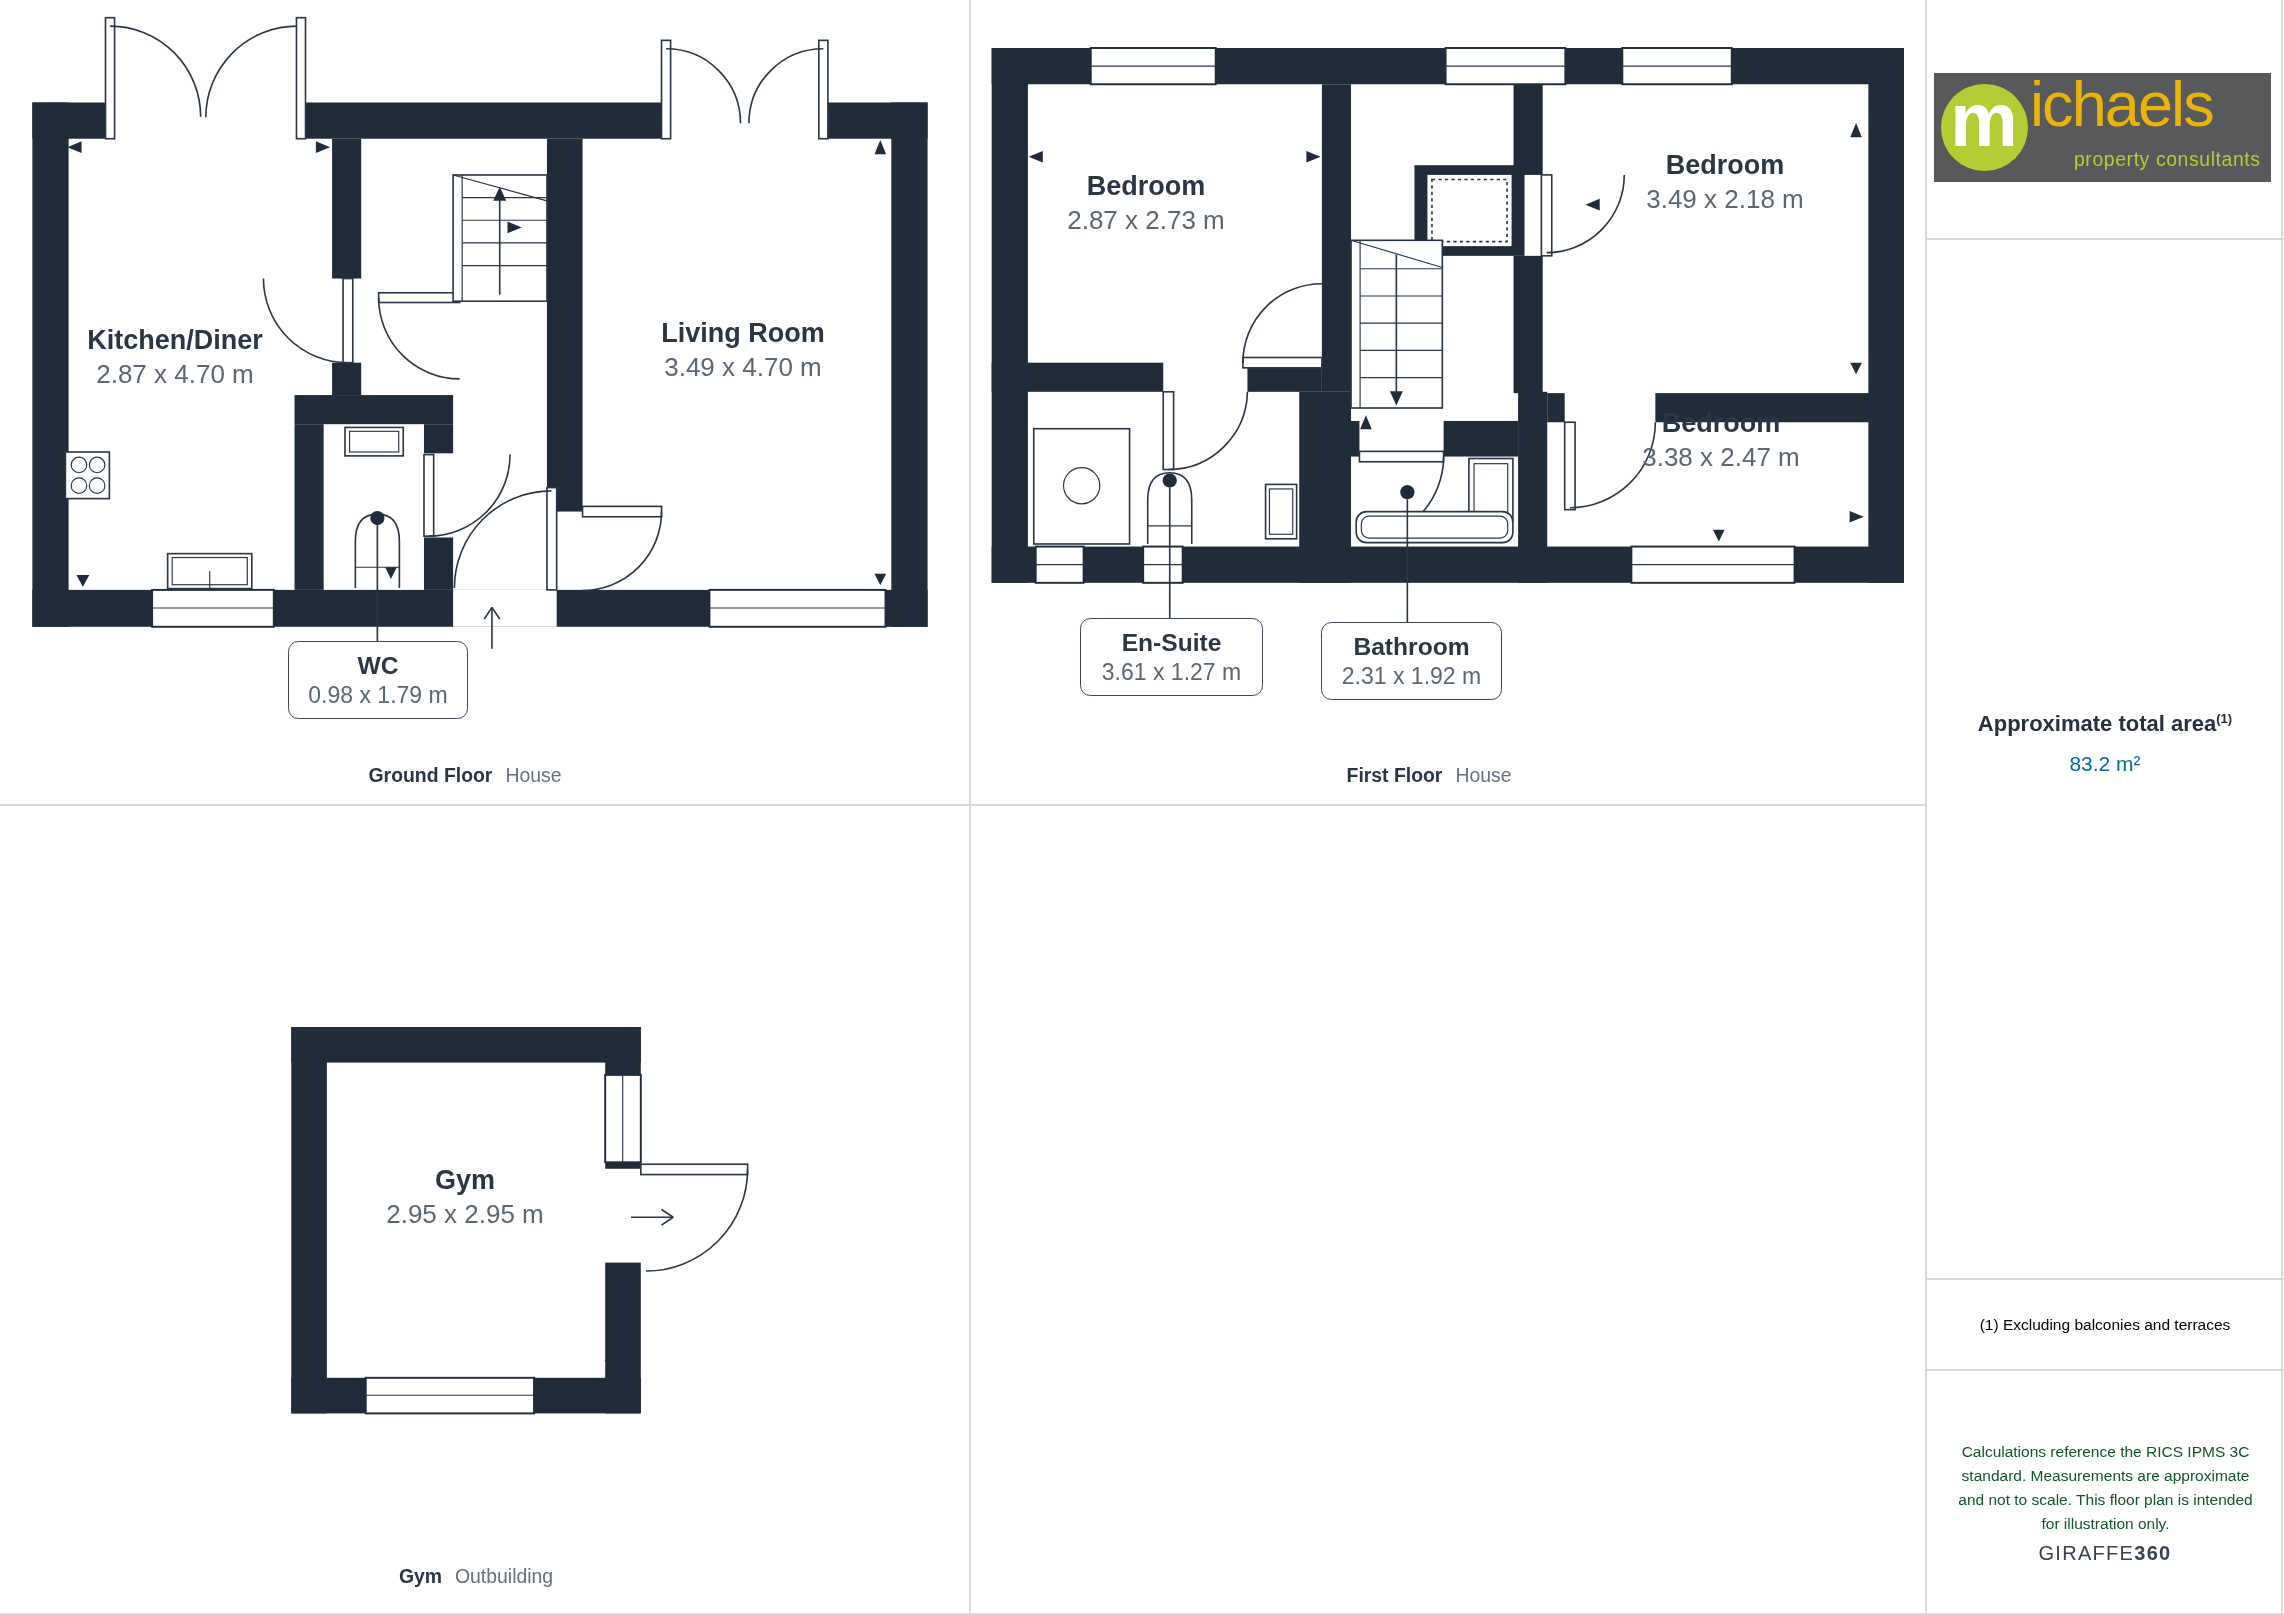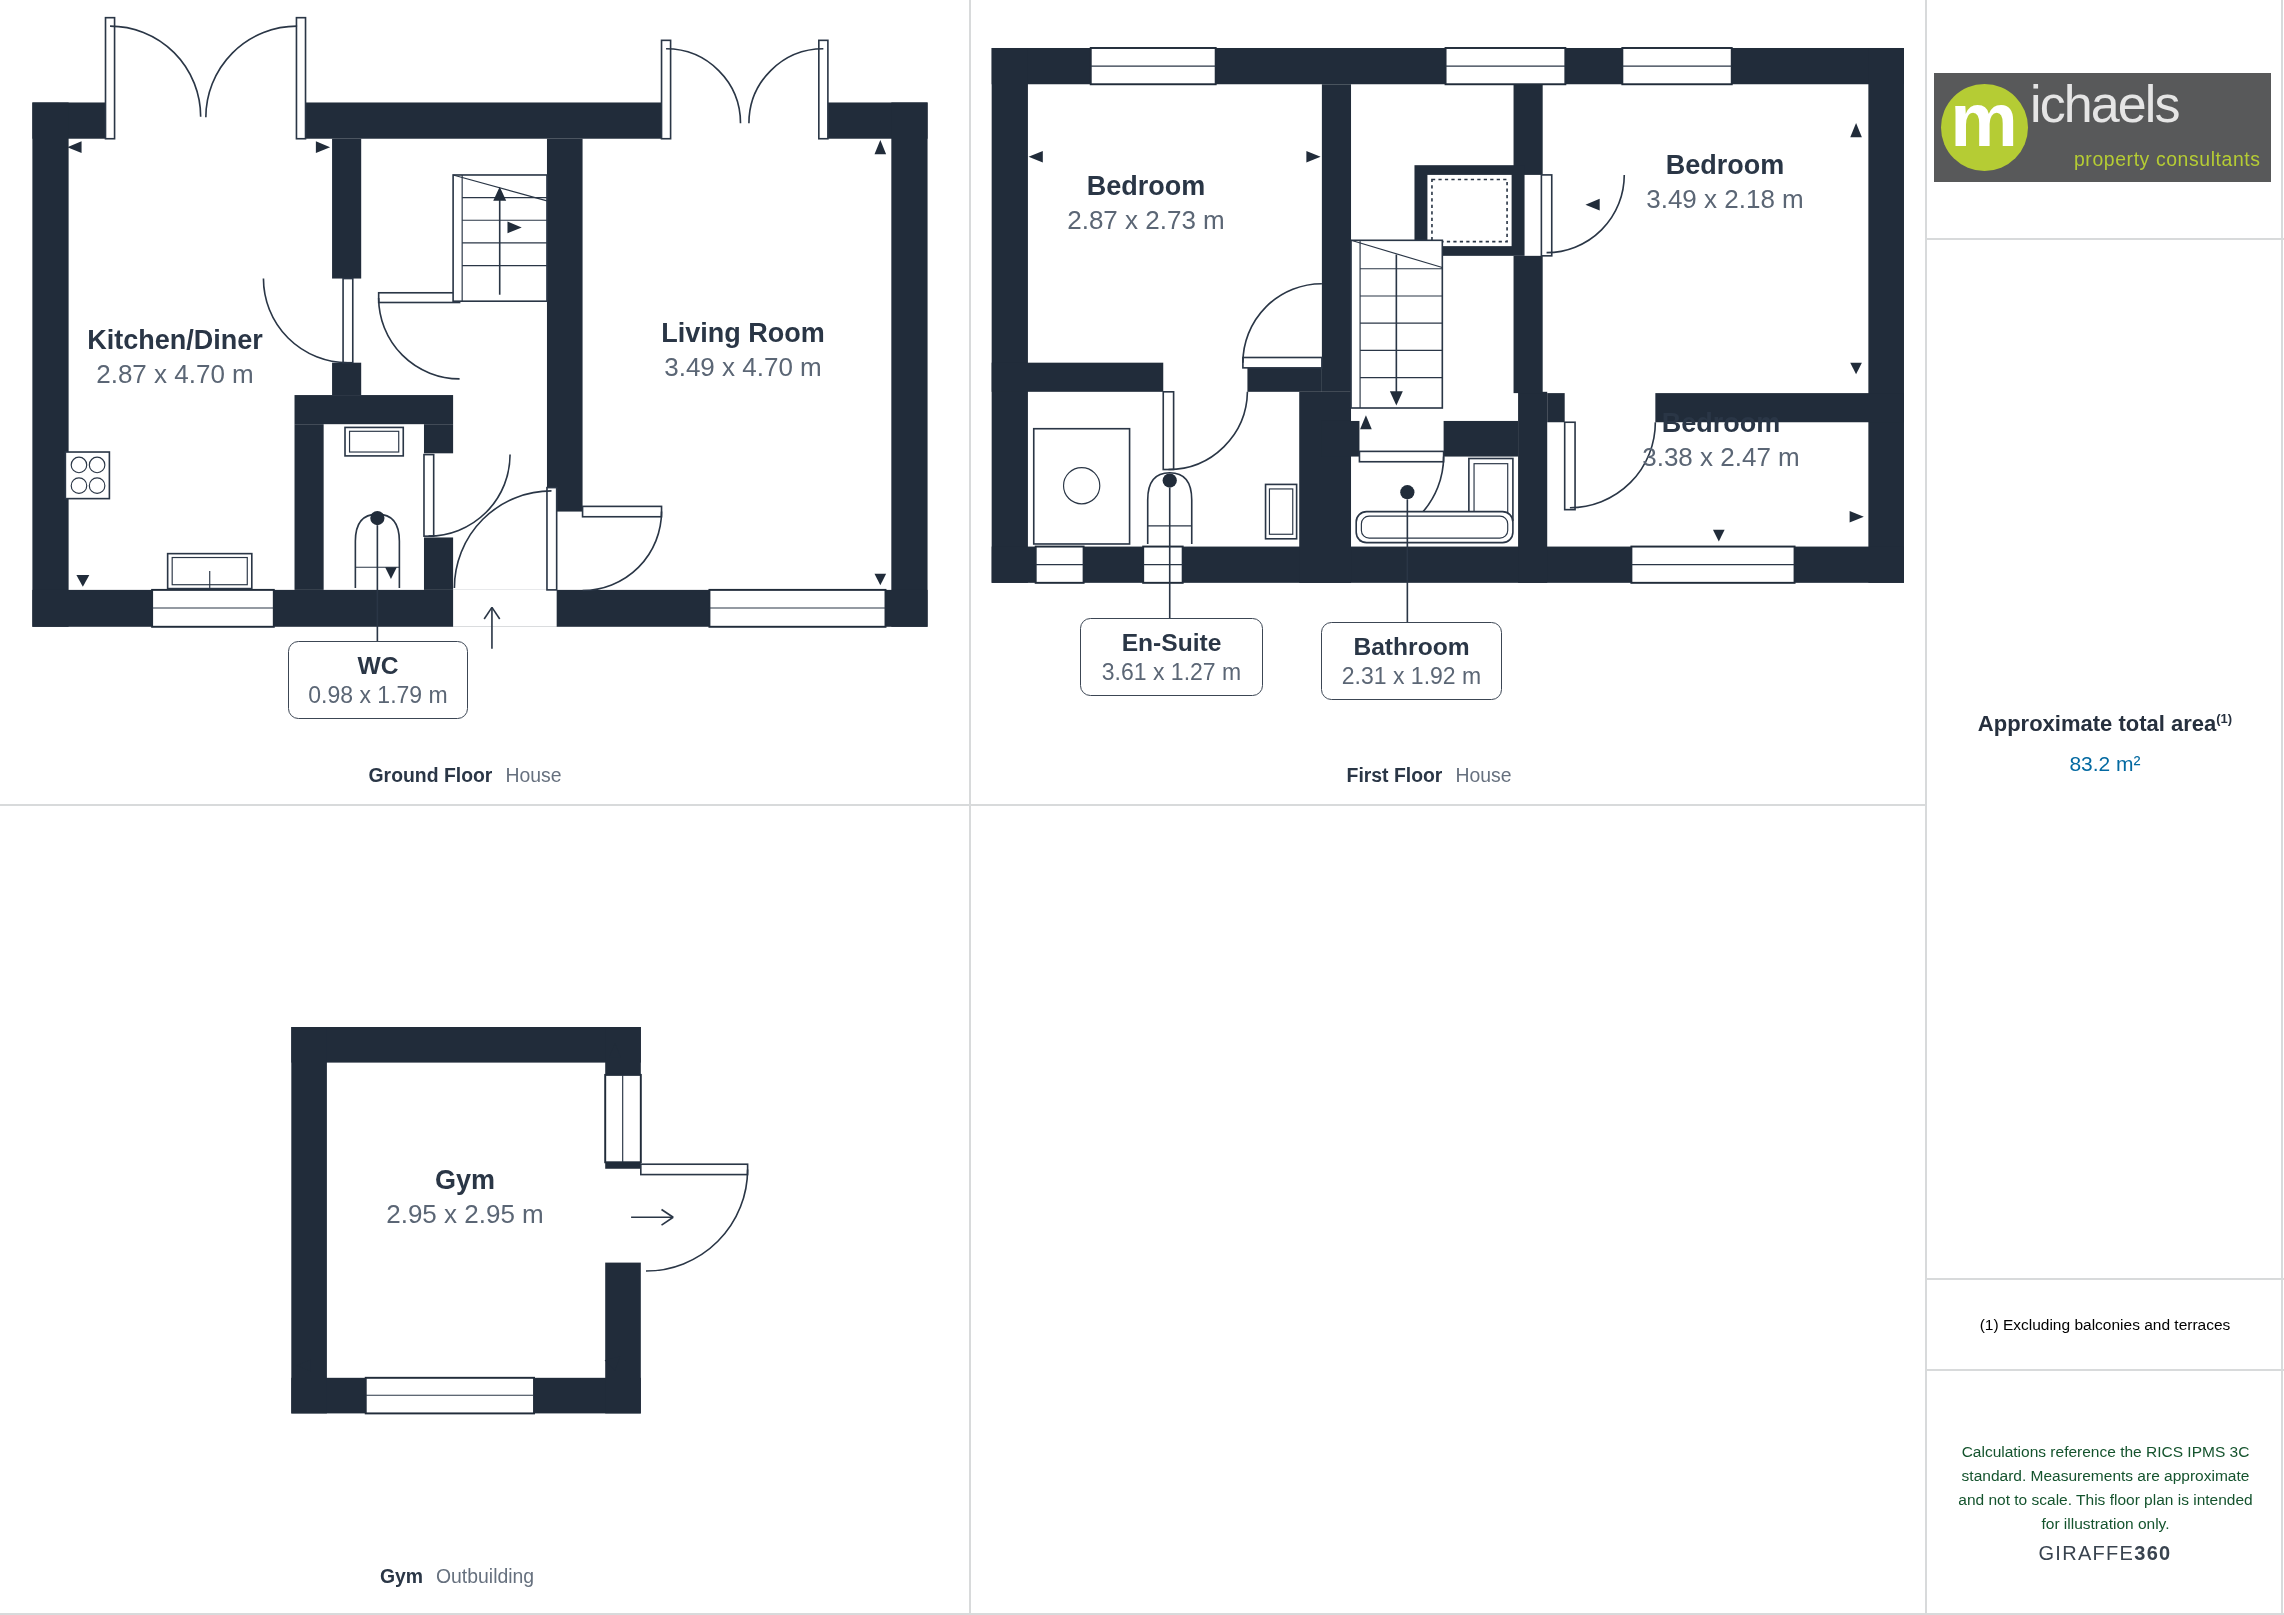--- a/index.html
+++ b/index.html
@@ -23,21 +23,21 @@
   .callout .nm{font-size:24.6px;font-weight:bold;color:#2a3646;line-height:1.2;}
   .callout .dm{font-size:23px;color:#5b6675;line-height:1.2;}
   .floor-caption{position:absolute;width:388px;text-align:center;font-size:19.4px;white-space:nowrap;}
   .floor-caption .cap{font-weight:bold;color:#2a3646;}
   .floor-caption .sub{color:#66707e;margin-left:13px;}
   .logo{position:absolute;left:1934px;top:73px;width:337px;height:109px;background:#58595a;}
   .logo .circle{position:absolute;left:6.5px;top:11px;width:87px;height:87px;border-radius:50%;
                 background:#b5cc34;display:flex;align-items:center;justify-content:center;}
   .logo .circle span{font-size:76px;font-weight:bold;color:#ffffff;margin-top:-17px;}
   .logo .rest{position:absolute;left:96px;top:-17px;height:97px;line-height:97px;
-              font-size:52px;color:#e5e5e5;letter-spacing:-1.9px;}
+              font-size:63px;color:#eab308;letter-spacing:-1.9px;}
   .logo .tagline{position:absolute;right:10.4px;top:75px;font-size:19.4px;color:#b5cc34;letter-spacing:0.6px;}
   .area-block{position:absolute;left:1926px;top:711px;width:358px;text-align:center;}
   .area-block .t{font-size:22px;font-weight:bold;color:#26303e;}
   .area-block .t sup{font-size:13px;}
   .area-block .v{font-size:21px;color:#0369a1;margin-top:14.2px;}
   .footnote{position:absolute;left:1926px;top:1316px;width:358px;text-align:center;
             font-size:15.5px;color:#000000;}
   .disclaimer{position:absolute;left:1949px;top:1440px;width:313px;text-align:center;
               font-size:15.5px;color:#14532d;line-height:1.55;}
   .brandline{position:absolute;left:1926px;top:1542px;width:358px;text-align:center;
@@ -309,21 +309,21 @@
     <div class="nm">Bathroom</div>
     <div class="dm">2.31 x 1.92 m</div>
   </div>
 
   <div class="floor-caption" style="left:271px;top:764px">
     <span class="cap">Ground Floor</span><span class="sub">House</span>
   </div>
   <div class="floor-caption" style="left:1235px;top:764px">
     <span class="cap">First Floor</span><span class="sub">House</span>
   </div>
-  <div class="floor-caption" style="left:263px;top:1565px">
+  <div class="floor-caption" style="left:282px;top:1565px">
     <span class="cap">Gym</span><span class="sub">Outbuilding</span>
   </div>
 
   <div class="divider" style="left:969px;top:0;width:1.9px;height:1616px"></div>
   <div class="divider" style="left:1925px;top:0;width:1.9px;height:1616px"></div>
   <div class="divider" style="left:0;top:804px;width:1926px;height:1.9px"></div>
   <div class="divider" style="left:2281px;top:0;width:1.9px;height:1616px"></div>
   <div class="divider" style="left:0;top:1613px;width:2284px;height:1.9px"></div>
   <div class="divider" style="left:1926px;top:238px;width:358px;height:1.9px"></div>
   <div class="divider" style="left:1926px;top:1278px;width:358px;height:1.9px"></div>

